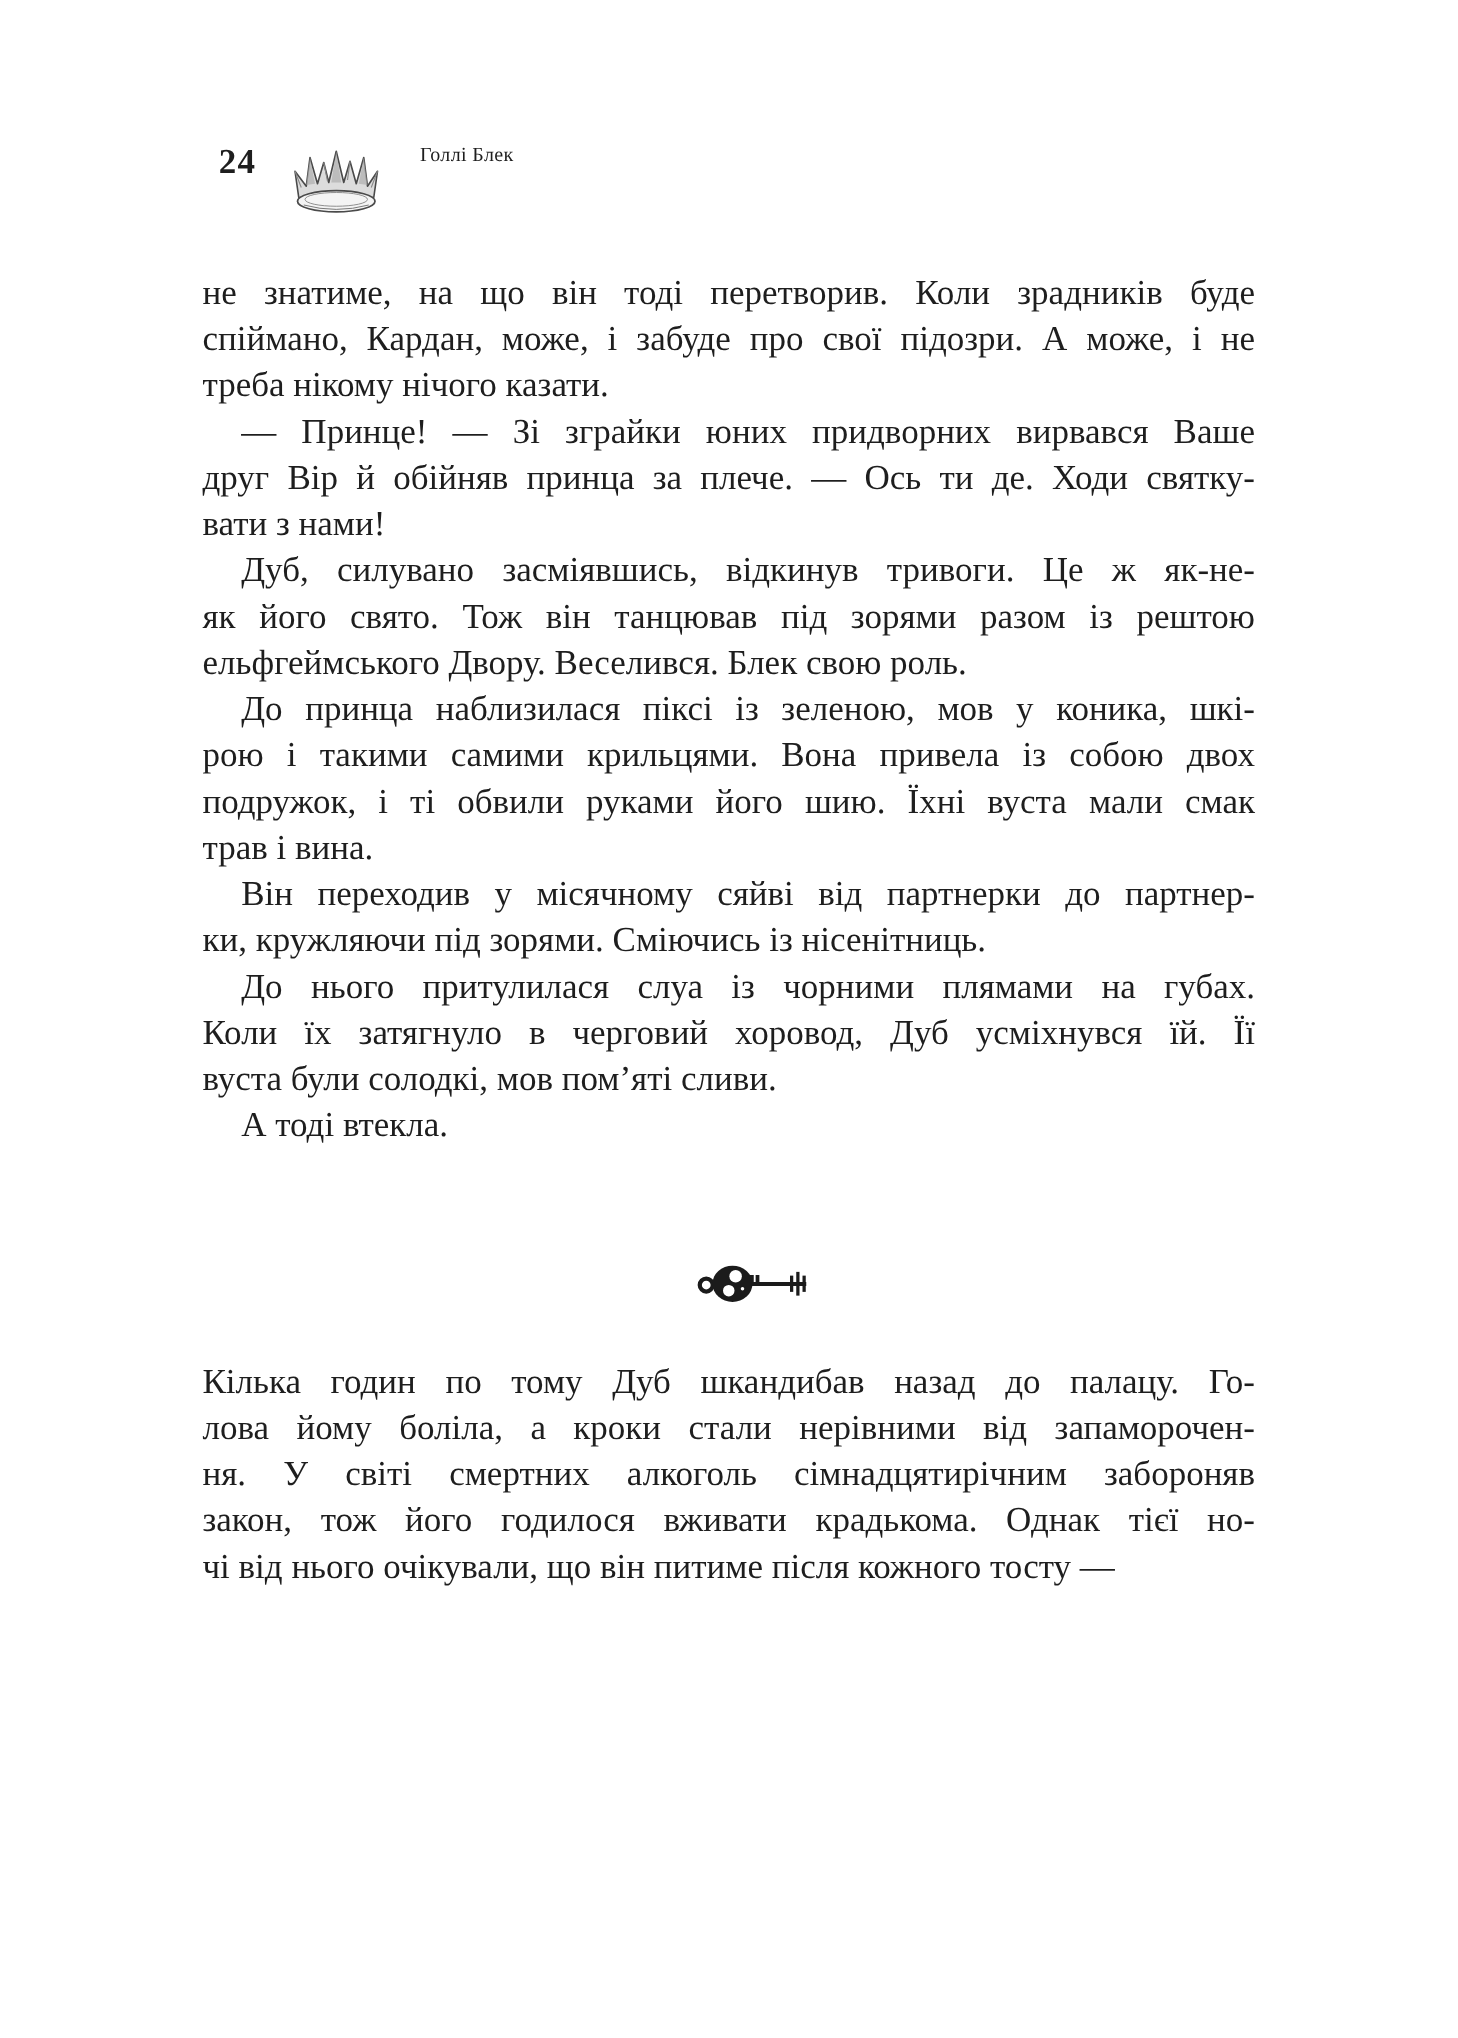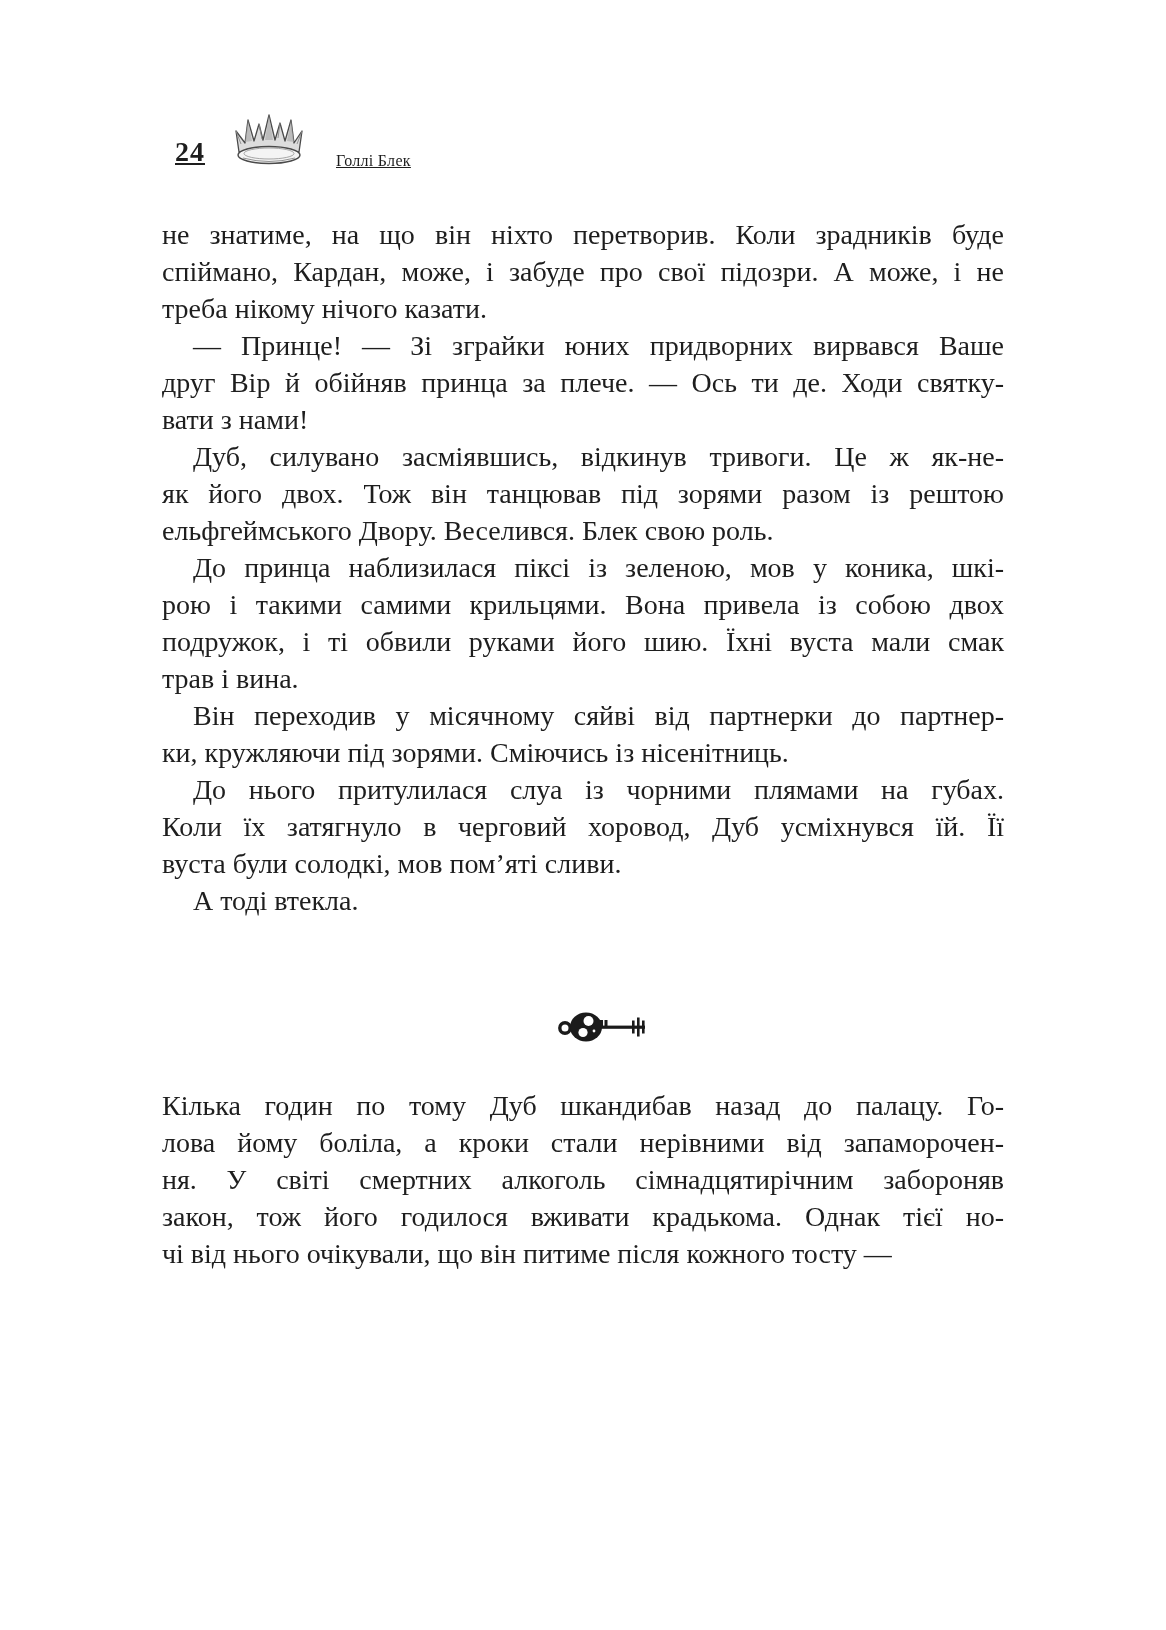--- a/index.html
+++ b/index.html
@@ -6,22 +6,22 @@
   html, body { background:#ffffff; }
   .page {
     position:relative;
     width:1166px; height:1630px;
     background:#ffffff;
     color:#1e1e1e;
     font-family:"Liberation Serif","DejaVu Serif",serif;
     overflow:hidden;
   }
   .header {
-    position:absolute; left:175px; top:104px; height:66px;
-    display:flex; align-items:flex-end;text-decoration:underline;
+    position:absolute; left:175px; top:116px; height:66px;
+    display:flex; align-items:flex-start;
   }
   .page-number {
     font-weight:bold; font-size:28px; letter-spacing:1px;
     position:relative; top:-2px;
   }
   .crown-wrap { margin-left:24px; margin-right:27px; line-height:0; }
   .running-title { font-size:16px; letter-spacing:0.3px; }
 
   .body-text {
     position:absolute; left:162px; top:216px; width:842px;
@@ -60,32 +60,32 @@
         <ellipse cx="40" cy="43.5" rx="25" ry="5.5" fill="none" stroke="#909090" stroke-width="0.8"></ellipse>
         <path d="M14,48 Q40,55 66,48" stroke="#7a7a7a" stroke-width="0.8" fill="none"></path>
       </svg>
     </span>
     <span class="running-title">Голлі Блек</span>
   </div>
 
   <main class="body-text">
     <div id="paras-before">
         <div class="paragraph">
-          <div class="line">не знатиме, на що він ніхто перетворив. Коли зрадників буде</div>
+          <div class="line">не знатиме, на що він тоді перетворив. Коли зрадників буде</div>
           <div class="line">спіймано, Кардан, може, і забуде про свої підозри. А може, і не</div>
           <div class="line last">треба нікому нічого казати.</div>
         </div>
         <div class="paragraph">
           <div class="line indent">— Принце! — Зі зграйки юних придворних вирвався Ваше</div>
           <div class="line">друг Вір й обійняв принца за плече. — Ось ти де. Ходи святку-</div>
           <div class="line last">вати з нами!</div>
         </div>
         <div class="paragraph">
           <div class="line indent">Дуб, силувано засміявшись, відкинув тривоги. Це ж як-не-</div>
-          <div class="line">як його двох. Тож він танцював під зорями разом із рештою</div>
+          <div class="line">як його свято. Тож він танцював під зорями разом із рештою</div>
           <div class="line last">ельфгеймського Двору. Веселився. Блек свою роль.</div>
         </div>
         <div class="paragraph">
           <div class="line indent">До принца наблизилася піксі із зеленою, мов у коника, шкі-</div>
           <div class="line">рою і такими самими крильцями. Вона привела із собою двох</div>
           <div class="line">подружок, і ті обвили руками його шию. Їхні вуста мали смак</div>
           <div class="line last">трав і вина.</div>
         </div>
         <div class="paragraph">
           <div class="line indent">Він переходив у місячному сяйві від партнерки до партнер-</div>

